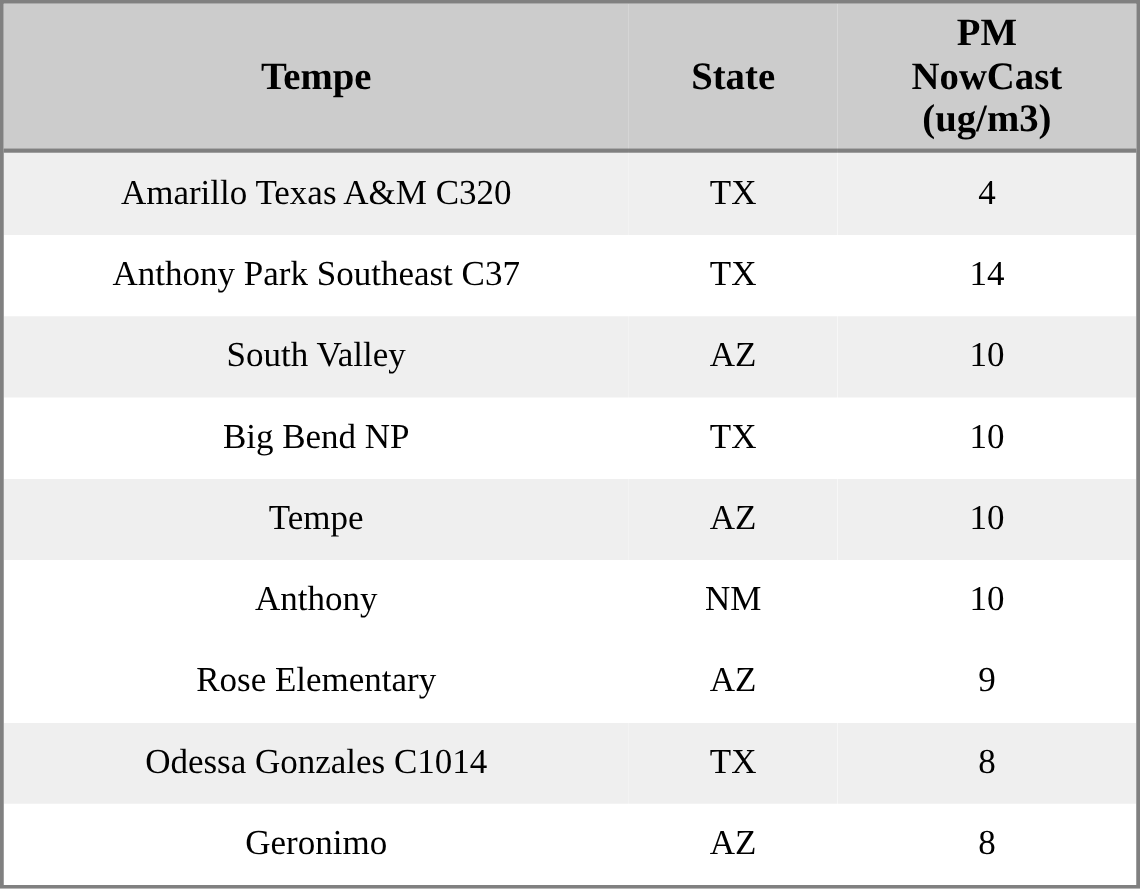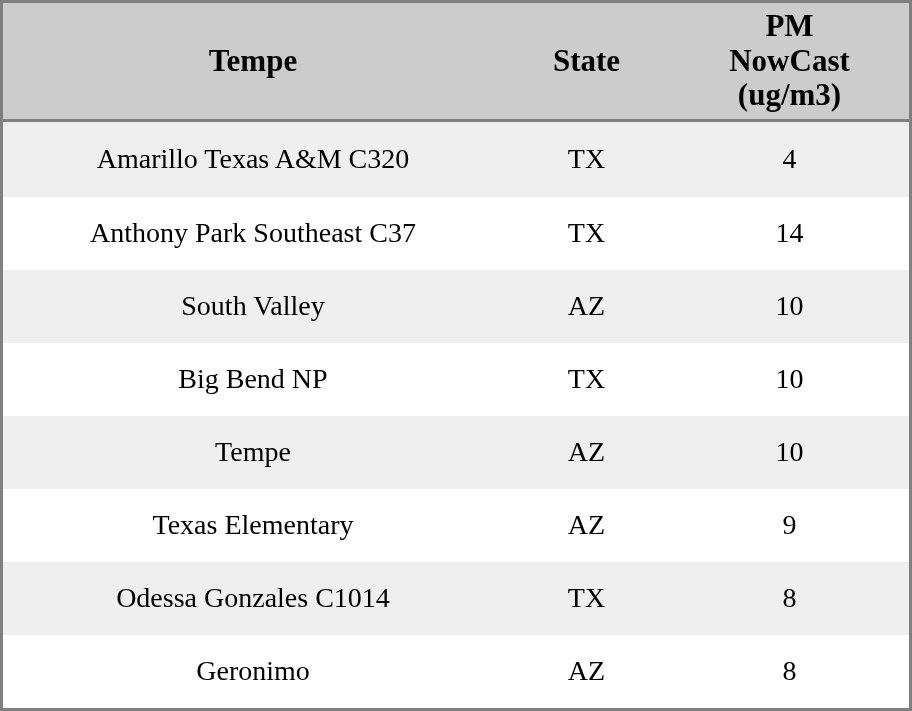--- a/index.html
+++ b/index.html
@@ -108,21 +108,26 @@
         <td>Big Bend NP</td>
         <td>TX</td>
         <td>10</td>
       </tr>
       <tr class="odd-row">
         <td>Tempe</td>
         <td>AZ</td>
         <td>10</td>
       </tr>
       <tr class="even-row">
-        <td>Texas Elementary</td>
+        <td>Anthony</td>
+        <td>NM</td>
+        <td>10</td>
+      </tr>
+      <tr class="even-row">
+        <td>Rose Elementary</td>
         <td>AZ</td>
         <td>9</td>
       </tr>
       <tr class="odd-row">
         <td>Odessa Gonzales C1014</td>
         <td>TX</td>
         <td>8</td>
       </tr>
       <tr class="even-row">
         <td>Geronimo</td>

